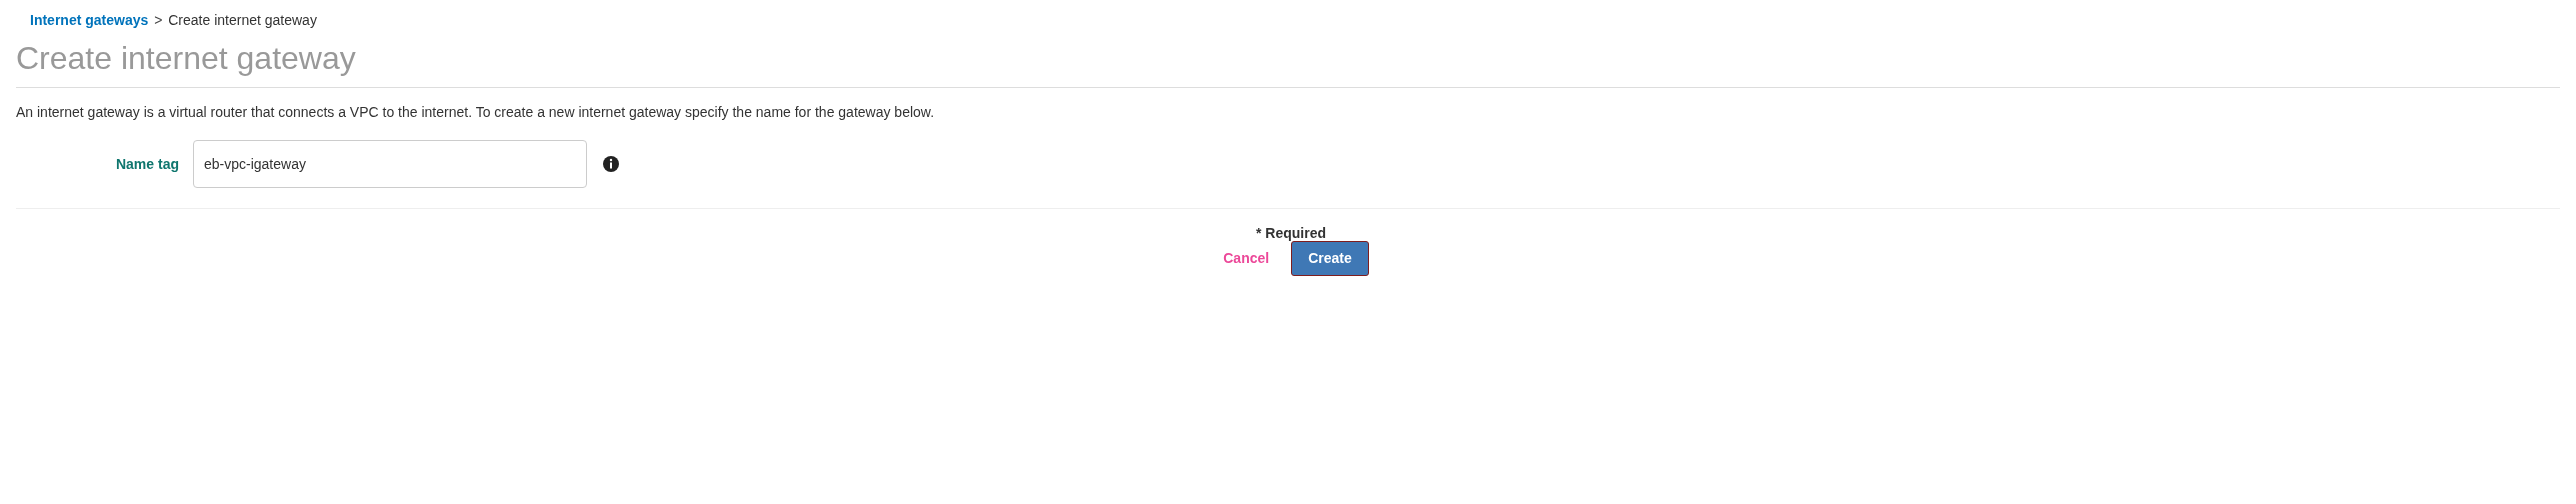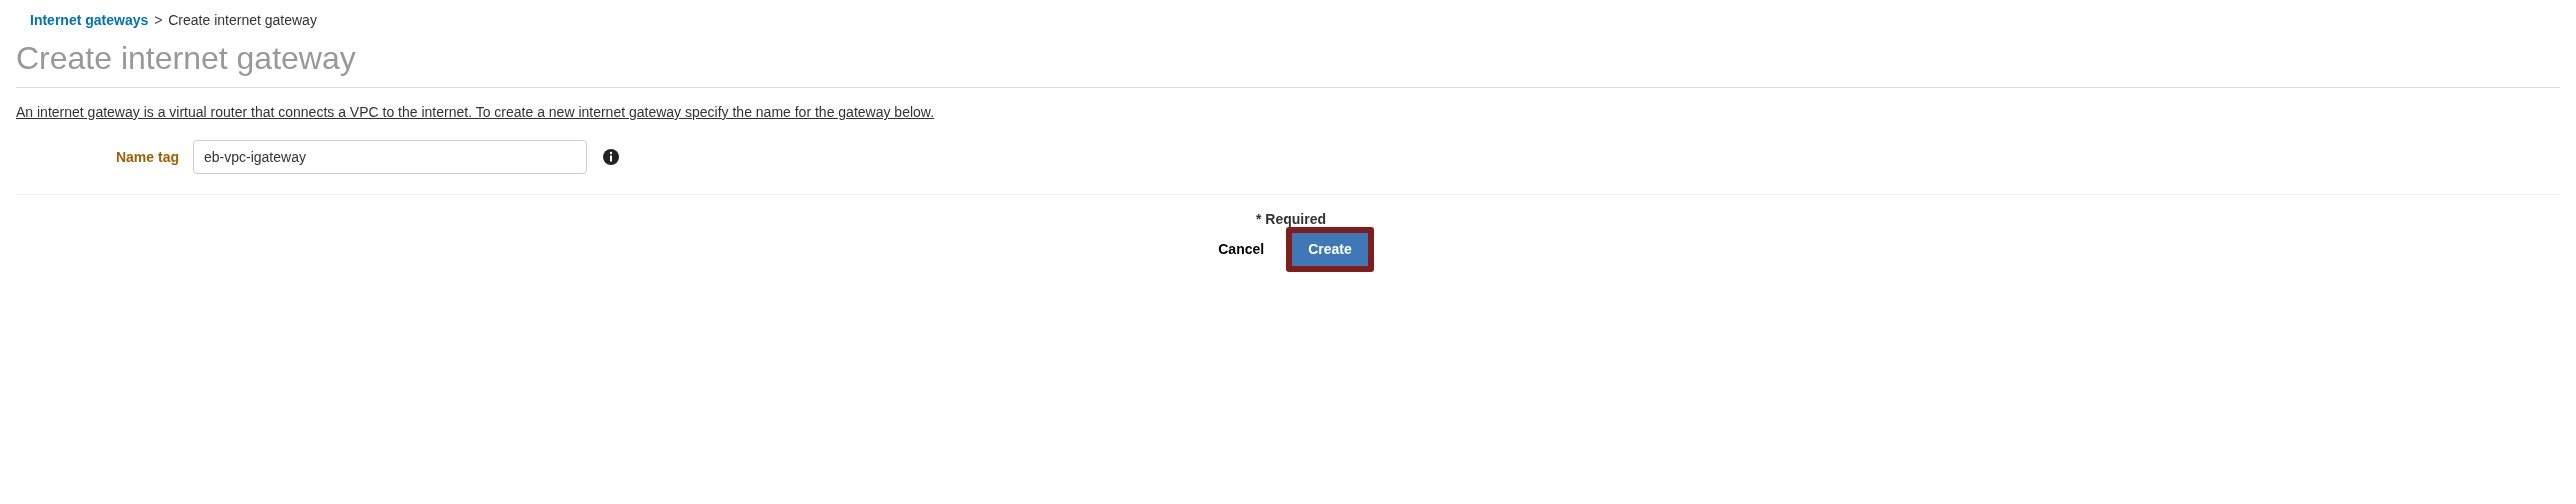--- a/index.html
+++ b/index.html
@@ -37,42 +37,41 @@
       font-weight: 300;
       color: #999;
       padding-bottom: 10px;
       border-bottom: 1px solid #ddd;
     }
     .description {
       font-size: 14px;
       color: #333;
       margin-top: 16px;
       margin-bottom: 20px;
-      text-decoration: underline;
     }
     .form-row {
       display: flex;
       align-items: center;
       margin-bottom: 20px;
     }
     .form-label {
       width: 177px;
       text-align: right;
       padding-right: 14px;
       font-weight: bold;
       font-size: 14px;
-      color: #a16207;
+      color: #0f766e;
     }
     .form-input {
       font-size: 14px;
       padding: 6px 10px;
       border: 1px solid #ccc;
       border-radius: 4px;
       width: 394px;
-      height: 34px;
+      height: 48px;
       color: #333;
     }
     .info-icon {
       margin-left: 16px;
       display: inline-flex;
       align-items: center;
       justify-content: center;
       color: #222;
     }
     .info-icon svg {
@@ -104,25 +103,25 @@
       font-size: 14px;
       padding: 8px 16px;
       border-radius: 3px;
       cursor: pointer;
       font-weight: bold;
       line-height: 1.2;
     }
     .btn-cancel {
       background: transparent;
       border: none;
-      color: #000000;
+      color: #ec4899;
     }
     .btn-primary {
       background: #3f78b5;
-      border: 6px solid #7f1d1d;
+      border: 1px solid #7f1d1d;
       color: #fff;
       text-align: right;
     }
   </style>
 </head>
 <body>
 
 <div class="breadcrumb">
   <a href="#">Internet gateways</a>
   <span class="sep">&gt;</span>

